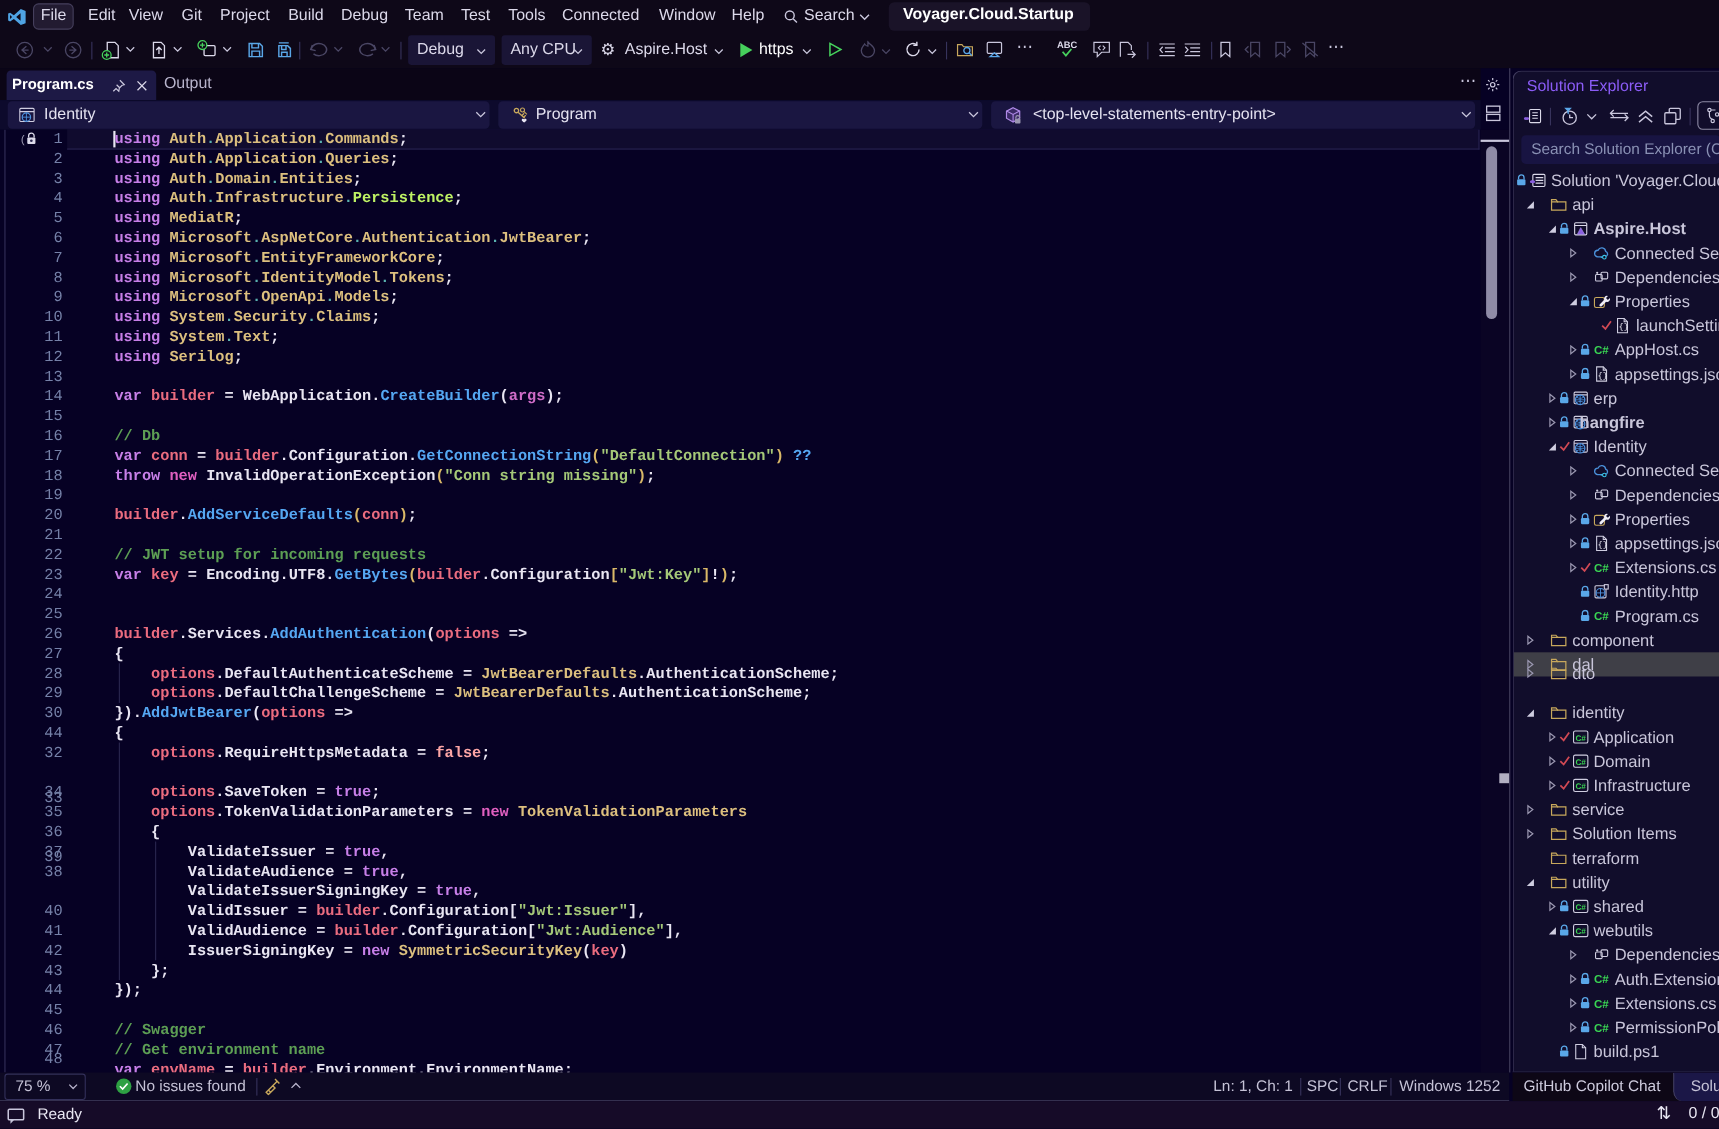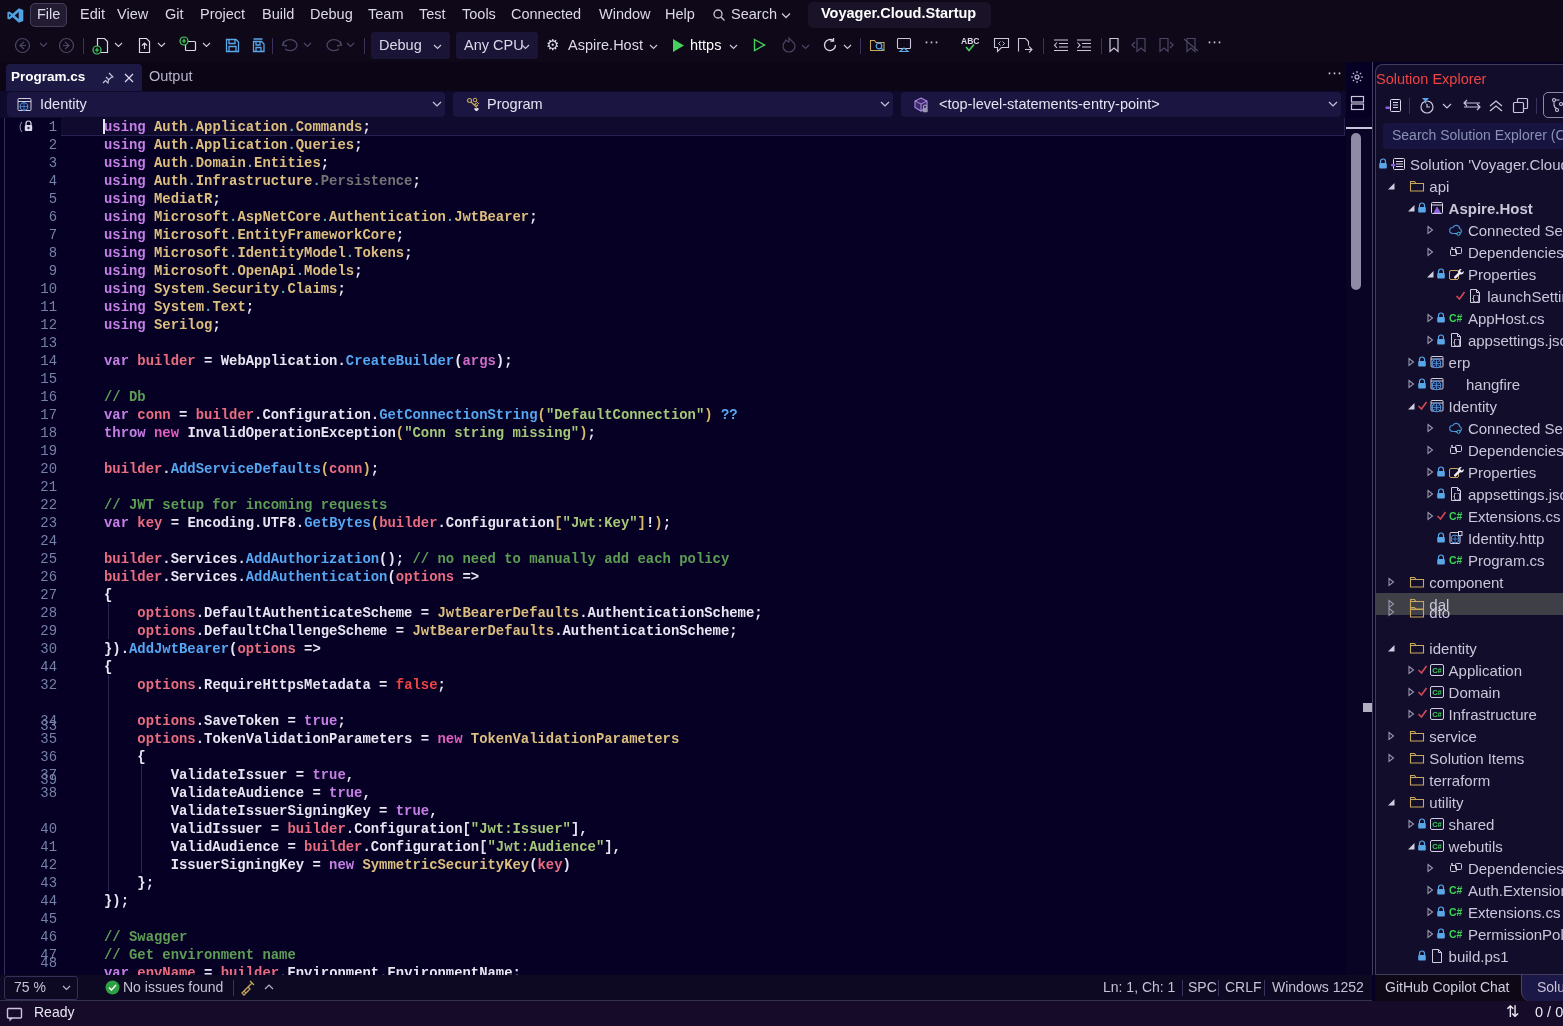--- a/index.html
+++ b/index.html
@@ -300,21 +300,21 @@
       </svg>
  </div>
  <div id="caret"></div>
  <div class="ln" style="top:-0.5px">1</div>
 <div class="cl" style="top:-0.5px"><span style="color:#c77fe8">using</span><span style="color:#e8e5f2"> </span><span style="color:#dcbf7e">Auth</span><span style="color:#5ab3b0">.</span><span style="color:#dcbf7e">Application</span><span style="color:#5ab3b0">.</span><span style="color:#dcbf7e">Commands</span><span style="color:#e8e5f2">;</span></div>
 <div class="ln" style="top:17.5px">2</div>
 <div class="cl" style="top:17.5px"><span style="color:#c77fe8">using</span><span style="color:#e8e5f2"> </span><span style="color:#dcbf7e">Auth</span><span style="color:#5ab3b0">.</span><span style="color:#dcbf7e">Application</span><span style="color:#5ab3b0">.</span><span style="color:#dcbf7e">Queries</span><span style="color:#e8e5f2">;</span></div>
 <div class="ln" style="top:35.5px">3</div>
 <div class="cl" style="top:35.5px"><span style="color:#c77fe8">using</span><span style="color:#e8e5f2"> </span><span style="color:#dcbf7e">Auth</span><span style="color:#5ab3b0">.</span><span style="color:#dcbf7e">Domain</span><span style="color:#5ab3b0">.</span><span style="color:#dcbf7e">Entities</span><span style="color:#e8e5f2">;</span></div>
 <div class="ln" style="top:53.5px">4</div>
-<div class="cl" style="top:53.5px"><span style="color:#c77fe8">using</span><span style="color:#e8e5f2"> </span><span style="color:#dcbf7e">Auth</span><span style="color:#5ab3b0">.</span><span style="color:#dcbf7e">Infrastructure</span><span style="color:#5ab3b0">.</span><span style="color:#737373">Persistence</span><span style="color:#e8e5f2">;</span></div>
+<div class="cl" style="top:53.5px"><span style="color:#c77fe8">using</span><span style="color:#e8e5f2"> </span><span style="color:#dcbf7e">Auth</span><span style="color:#5ab3b0">.</span><span style="color:#dcbf7e">Infrastructure</span><span style="color:#5ab3b0">.</span><span style="color:#bef264">Persistence</span><span style="color:#e8e5f2">;</span></div>
 <div class="ln" style="top:71.5px">5</div>
 <div class="cl" style="top:71.5px"><span style="color:#c77fe8">using</span><span style="color:#e8e5f2"> </span><span style="color:#dcbf7e">MediatR</span><span style="color:#e8e5f2">;</span></div>
 <div class="ln" style="top:89.5px">6</div>
 <div class="cl" style="top:89.5px"><span style="color:#c77fe8">using</span><span style="color:#e8e5f2"> </span><span style="color:#dcbf7e">Microsoft</span><span style="color:#5ab3b0">.</span><span style="color:#dcbf7e">AspNetCore</span><span style="color:#5ab3b0">.</span><span style="color:#dcbf7e">Authentication</span><span style="color:#5ab3b0">.</span><span style="color:#dcbf7e">JwtBearer</span><span style="color:#e8e5f2">;</span></div>
 <div class="ln" style="top:107.5px">7</div>
 <div class="cl" style="top:107.5px"><span style="color:#c77fe8">using</span><span style="color:#e8e5f2"> </span><span style="color:#dcbf7e">Microsoft</span><span style="color:#5ab3b0">.</span><span style="color:#dcbf7e">EntityFrameworkCore</span><span style="color:#e8e5f2">;</span></div>
 <div class="ln" style="top:125.5px">8</div>
 <div class="cl" style="top:125.5px"><span style="color:#c77fe8">using</span><span style="color:#e8e5f2"> </span><span style="color:#dcbf7e">Microsoft</span><span style="color:#5ab3b0">.</span><span style="color:#dcbf7e">IdentityModel</span><span style="color:#5ab3b0">.</span><span style="color:#dcbf7e">Tokens</span><span style="color:#e8e5f2">;</span></div>
 <div class="ln" style="top:143.5px">9</div>
 <div class="cl" style="top:143.5px"><span style="color:#c77fe8">using</span><span style="color:#e8e5f2"> </span><span style="color:#dcbf7e">Microsoft</span><span style="color:#5ab3b0">.</span><span style="color:#dcbf7e">OpenApi</span><span style="color:#5ab3b0">.</span><span style="color:#dcbf7e">Models</span><span style="color:#e8e5f2">;</span></div>
@@ -337,35 +337,34 @@
 <div class="ln" style="top:323.5px">19</div>
 <div class="ln" style="top:341.5px">20</div>
 <div class="cl" style="top:341.5px"><span style="color:#ea6c7f">builder</span><span style="color:#e8e5f2">.</span><span style="color:#55a7f2">AddServiceDefaults</span><span style="color:#d9b868">(</span><span style="color:#ea6c7f">conn</span><span style="color:#d9b868">)</span><span style="color:#e8e5f2">;</span></div>
 <div class="ln" style="top:359.5px">21</div>
 <div class="ln" style="top:377.5px">22</div>
 <div class="cl" style="top:377.5px"><span style="color:#5d9e54">// JWT setup for incoming requests</span></div>
 <div class="ln" style="top:395.5px">23</div>
 <div class="cl" style="top:395.5px"><span style="color:#c77fe8">var</span><span style="color:#e8e5f2"> </span><span style="color:#ea6c7f">key</span><span style="color:#e8e5f2"> </span><span style="color:#e8e5f2">=</span><span style="color:#e8e5f2"> </span><span style="color:#e8e5f2">Encoding</span><span style="color:#e8e5f2">.</span><span style="color:#e8e5f2">UTF8</span><span style="color:#e8e5f2">.</span><span style="color:#55a7f2">GetBytes</span><span style="color:#d9b868">(</span><span style="color:#ea6c7f">builder</span><span style="color:#e8e5f2">.</span><span style="color:#e8e5f2">Configuration</span><span style="color:#d9b868">[</span><span style="color:#a5c878">"Jwt:Key"</span><span style="color:#d9b868">]</span><span style="color:#e8e5f2">!</span><span style="color:#d9b868">)</span><span style="color:#e8e5f2">;</span></div>
 <div class="ln" style="top:413.5px">24</div>
 <div class="ln" style="top:431.5px">25</div>
-<div class="cl" style="top:431.5px"><span style="color:#ea6c7f">builder</span><span style="color:#e8e5f2">.</span><span style="color:#e8e5f2">Services</span><span style="color:#e8e5f2">.</span><span style="color:#55a7f2">AddAuthorization</span><span style="color:#e8e5f2">();</span><span style="color:#e8e5f2"> </span><span style="color:#5d9e54">// no need to manually add each policy</span></div>
 <div class="ln" style="top:449.5px">26</div>
 <div class="cl" style="top:449.5px"><span style="color:#ea6c7f">builder</span><span style="color:#e8e5f2">.</span><span style="color:#e8e5f2">Services</span><span style="color:#e8e5f2">.</span><span style="color:#55a7f2">AddAuthentication</span><span style="color:#e8e5f2">(</span><span style="color:#ea6c7f">options</span><span style="color:#e8e5f2"> </span><span style="color:#e8e5f2">=&gt;</span></div>
 <div class="ln" style="top:467.5px">27</div>
 <div class="cl" style="top:467.5px"><span style="color:#e8e5f2">{</span></div>
 <div class="ln" style="top:485.5px">28</div>
 <div class="cl" style="top:485.5px"><span style="color:#e8e5f2">    </span><span style="color:#ea6c7f">options</span><span style="color:#e8e5f2">.</span><span style="color:#e8e5f2">DefaultAuthenticateScheme</span><span style="color:#e8e5f2"> </span><span style="color:#e8e5f2">=</span><span style="color:#e8e5f2"> </span><span style="color:#dcbf7e">JwtBearerDefaults</span><span style="color:#e8e5f2">.</span><span style="color:#e8e5f2">AuthenticationScheme</span><span style="color:#e8e5f2">;</span></div>
 <div class="ln" style="top:503.5px">29</div>
 <div class="cl" style="top:503.5px"><span style="color:#e8e5f2">    </span><span style="color:#ea6c7f">options</span><span style="color:#e8e5f2">.</span><span style="color:#e8e5f2">DefaultChallengeScheme</span><span style="color:#e8e5f2"> </span><span style="color:#e8e5f2">=</span><span style="color:#e8e5f2"> </span><span style="color:#dcbf7e">JwtBearerDefaults</span><span style="color:#e8e5f2">.</span><span style="color:#e8e5f2">AuthenticationScheme</span><span style="color:#e8e5f2">;</span></div>
 <div class="ln" style="top:521.5px">30</div>
 <div class="cl" style="top:521.5px"><span style="color:#e8e5f2">}).</span><span style="color:#55a7f2">AddJwtBearer</span><span style="color:#e8e5f2">(</span><span style="color:#ea6c7f">options</span><span style="color:#e8e5f2"> </span><span style="color:#e8e5f2">=&gt;</span></div>
 <div class="ln" style="top:539.5px">44</div>
 <div class="cl" style="top:539.5px"><span style="color:#e8e5f2">{</span></div>
 <div class="ln" style="top:557.5px">32</div>
-<div class="cl" style="top:557.5px"><span style="color:#e8e5f2">    </span><span style="color:#ea6c7f">options</span><span style="color:#e8e5f2">.</span><span style="color:#e8e5f2">RequireHttpsMetadata</span><span style="color:#e8e5f2"> </span><span style="color:#e8e5f2">=</span><span style="color:#e8e5f2"> </span><span style="color:#ef4444">false</span><span style="color:#e8e5f2">;</span></div>
+<div class="cl" style="top:557.5px"><span style="color:#e8e5f2">    </span><span style="color:#ea6c7f">options</span><span style="color:#e8e5f2">.</span><span style="color:#e8e5f2">RequireHttpsMetadata</span><span style="color:#e8e5f2"> </span><span style="color:#e8e5f2">=</span><span style="color:#e8e5f2"> </span><span style="color:#fca5a5">false</span><span style="color:#e8e5f2">;</span></div>
 <div class="ln" style="top:599px">33</div>
 <div class="ln" style="top:593.5px">34</div>
 <div class="cl" style="top:593.5px"><span style="color:#e8e5f2">    </span><span style="color:#ea6c7f">options</span><span style="color:#e8e5f2">.</span><span style="color:#e8e5f2">SaveToken</span><span style="color:#e8e5f2"> </span><span style="color:#e8e5f2">=</span><span style="color:#e8e5f2"> </span><span style="color:#c77fe8">true</span><span style="color:#e8e5f2">;</span></div>
 <div class="ln" style="top:611.5px">35</div>
 <div class="cl" style="top:611.5px"><span style="color:#e8e5f2">    </span><span style="color:#ea6c7f">options</span><span style="color:#e8e5f2">.</span><span style="color:#e8e5f2">TokenValidationParameters</span><span style="color:#e8e5f2"> </span><span style="color:#e8e5f2">=</span><span style="color:#e8e5f2"> </span><span style="color:#e05fc0">new</span><span style="color:#e8e5f2"> </span><span style="color:#dcbf7e">TokenValidationParameters</span></div>
 <div class="ln" style="top:629.5px">36</div>
 <div class="cl" style="top:629.5px"><span style="color:#e8e5f2">    </span><span style="color:#e8e5f2">{</span></div>
 <div class="ln" style="top:647.5px">37</div>
 <div class="cl" style="top:647.5px"><span style="color:#e8e5f2">        </span><span style="color:#e8e5f2">ValidateIssuer</span><span style="color:#e8e5f2"> </span><span style="color:#e8e5f2">=</span><span style="color:#e8e5f2"> </span><span style="color:#c77fe8">true</span><span style="color:#e8e5f2">,</span></div>
 <div class="ln" style="top:665.5px">38</div>
@@ -392,21 +391,21 @@
 </div>
 <div style="position:absolute;left:4px;top:118px;width:1px;height:857px;background:#332f58"></div>
 
 <div id="vscroll"></div>
 <div id="vsplit"></div>
 <div id="vthumb"></div>
 <div id="vmark"></div>
 <div id="panelborder"></div>
 
 <div id="sepanel">
- <span style="position:absolute;left:0;top:6px;color:#ef4444;font-size:14.5px">Solution Explorer</span>
+ <span style="position:absolute;left:12px;top:6px;color:#8b5cf6;font-size:14.5px">Solution Explorer</span>
 
  <svg class="ico" style="left:9px;top:33px" width="17" height="16" viewBox="0 0 17 16">
       <rect x="5.5" y="1.5" width="10" height="12" rx="1" fill="none" stroke="#dcdaea"></rect>
       <path d="M8 4.5h5M8 7h5M8 9.5h5" stroke="#dcdaea"></path>
       <path d="M.8 9.8c1.5-1.7 2.3-1.7 3.8 0c-1.5 1.7-2.3 1.7-3.8 0z" fill="#8a5fe0"></path>
       <circle cx="1.6" cy="9.8" r="1.2" fill="#8a5fe0"></circle>
       <circle cx="3.9" cy="9.8" r="1.2" fill="#8a5fe0"></circle>
     </svg>
  <div class="sep" style="left:33px;top:33px"></div>
  <svg class="ico" style="left:42px;top:32px" width="18" height="18" viewBox="0 0 18 18">
@@ -632,21 +631,21 @@
           </svg>
         </span>
         <span class="ti" style="left:52.6px">
           <svg width="16" height="16" viewBox="0 0 16 16">
             <rect x="2" y="2.5" width="12" height="10.5" rx="1" fill="none" stroke="#cfcde0"></rect>
             <path d="M2 5h12" stroke="#cfcde0"></path>
             <circle cx="7.5" cy="9.5" r="4.3" fill="#0b0620" stroke="#4f94e0" stroke-width="1.1"></circle>
             <path d="M3.2 9.5h8.6M7.5 5.2v8.6M4.4 7.2c2 1.2 4.2 1.2 6.2 0M4.4 11.8c2-1.2 4.2-1.2 6.2 0" stroke="#4f94e0" stroke-width=".8" fill="none"></path>
           </svg>
         </span>
-        <span class="tt" style="left:90px;font-weight:400">hangfire</span>
+        <span class="tt" style="left:60px;font-weight:700">hangfire</span>
       </div>
 <div class="trow" style="top:330px">
         <span class="ta" style="left:29.6px">
           <svg width="10" height="10" viewBox="0 0 10 10">
             <path d="M8.5 2v6.5H2z" fill="#cfcde0"></path>
           </svg>
         </span>
         <span class="tb" style="left:40.6px">
           <svg width="11" height="11" viewBox="0 0 11 11">
             <path d="M1.5 6l3 3l5-7" fill="none" stroke="#d14954" stroke-width="1.6"></path>

